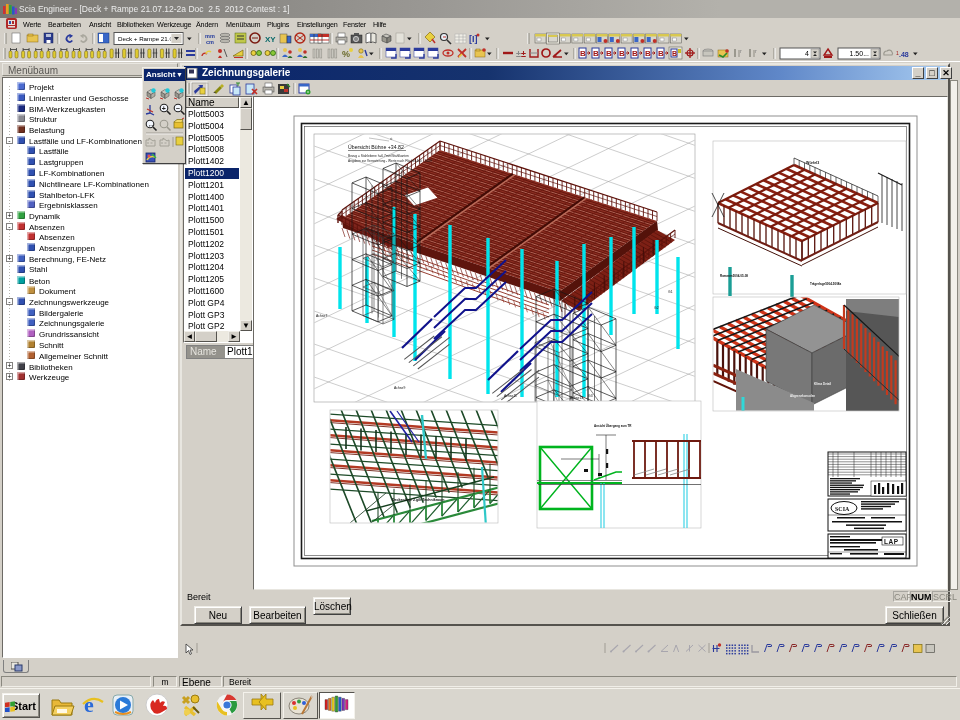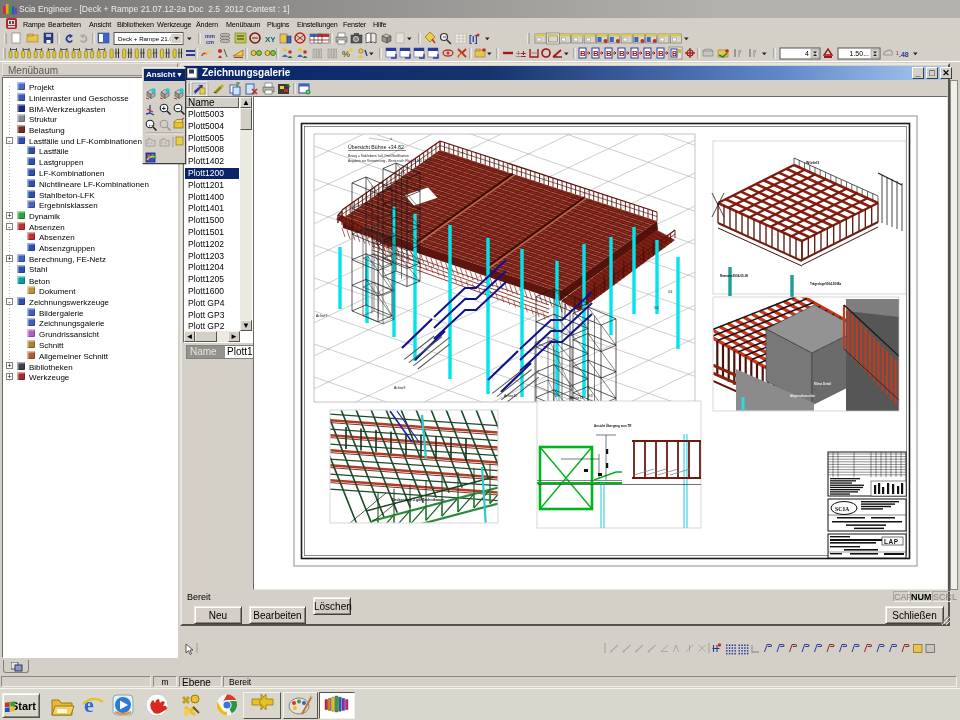--- a/index.html
+++ b/index.html
@@ -75,21 +75,21 @@
   <span class="txt">Scia Engineer - [Deck + Rampe 21.07.12-2a Doc&nbsp; 2.5&nbsp; 2012 Contest : 1]</span>
 </div>
 <div class="abs" id="menubar">
   <svg class="abs" style="left:6px;top:0px" width="12" height="12">
       <rect x="0" y="0" width="11" height="11" rx="2" fill="#b02828"></rect>
       <rect x="2" y="2" width="7" height="5" fill="#e8e0d8"></rect>
       <rect x="3" y="3" width="2" height="3" fill="#3050b0"></rect>
       <rect x="6" y="3" width="2" height="3" fill="#b02828"></rect>
       <rect x="2" y="8" width="7" height="1.5" fill="#e8e0d8"></rect>
     </svg>
-  <span style="left:23px">Rampe</span>
+  <span style="left:23px">Werte</span>
     <span style="left:48px">Bearbeiten</span>
     <span style="left:89px">Ansicht</span>
     <span style="left:117px">Bibliotheken</span>
     <span style="left:157px">Werkzeuge</span>
     <span style="left:196px">Ändern</span>
     <span style="left:226px">Menübaum</span>
     <span style="left:267px">Plugins</span>
     <span style="left:297px">Einstellungen</span>
     <span style="left:343px">Fenster</span>
     <span style="left:373px">Hilfe</span>

